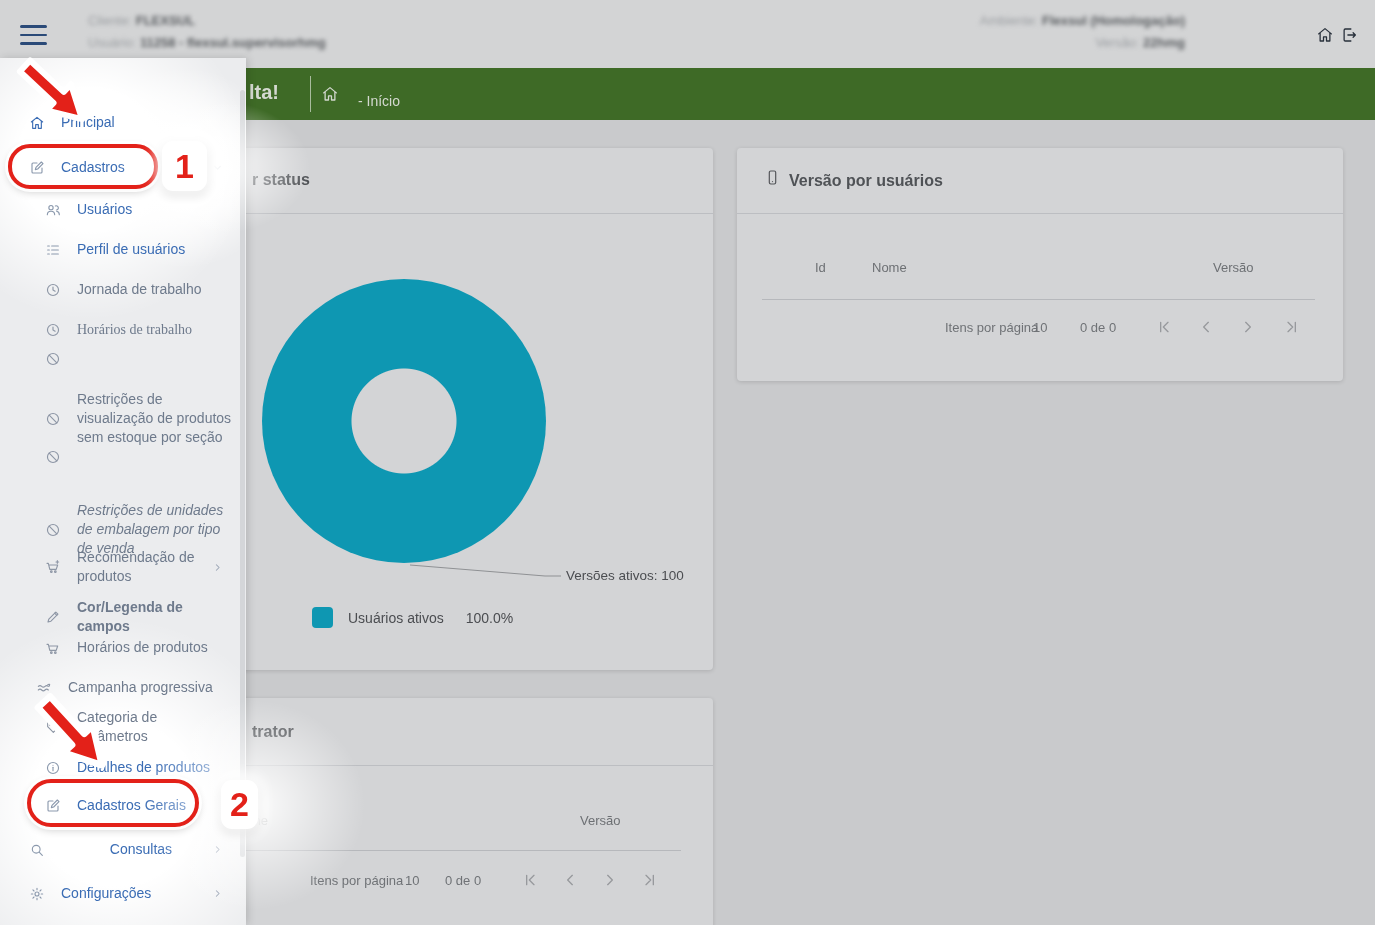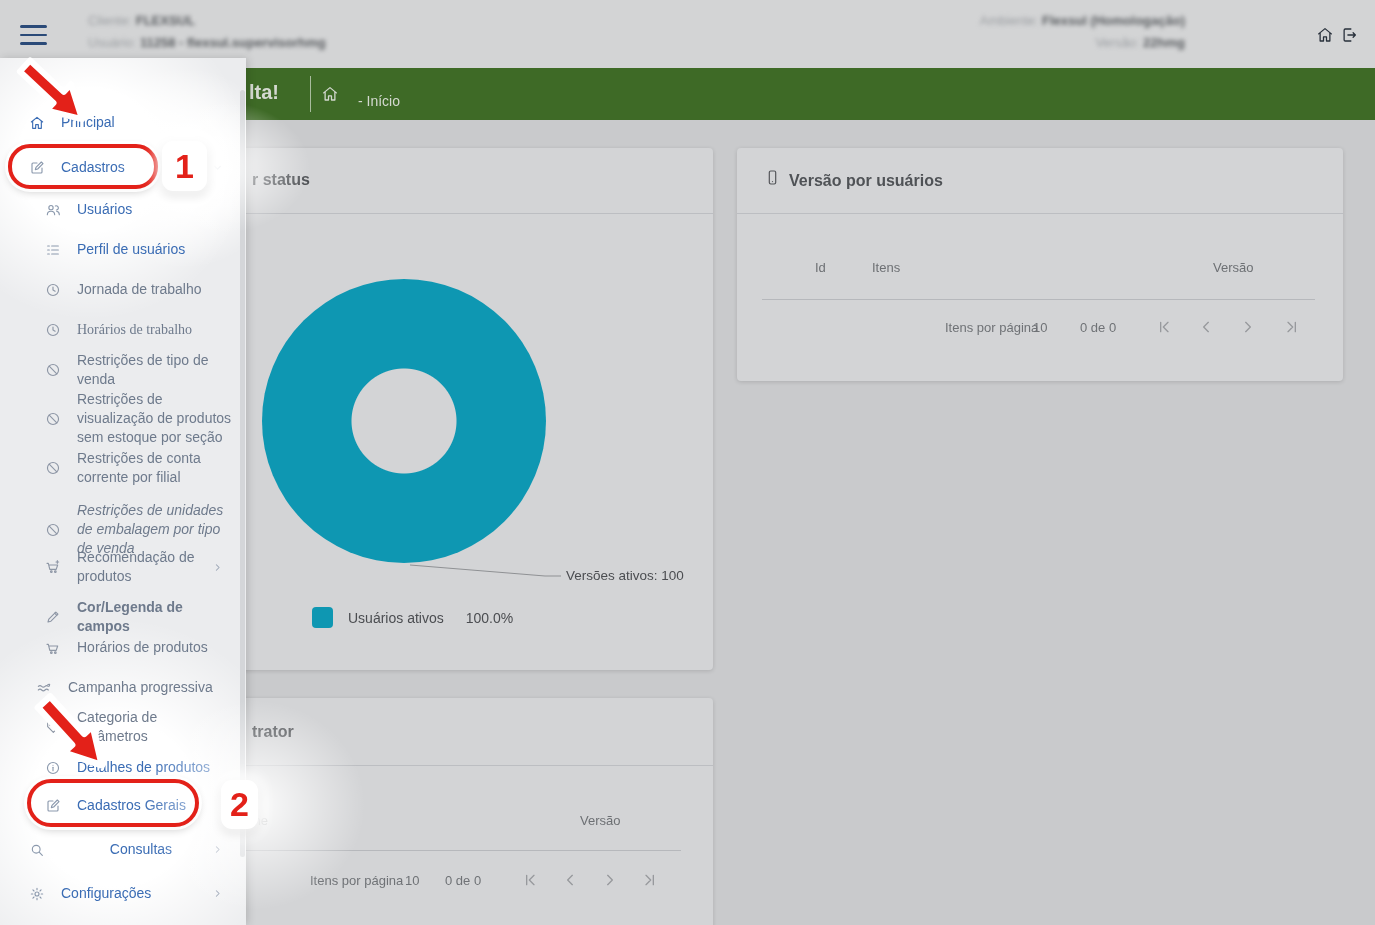--- a/index.html
+++ b/index.html
@@ -164,21 +164,21 @@
 <section class="card card-versions" data-name="card-versions-by-users">
   <span class="phone-ic" data-name="phone-icon">
     <svg viewBox="0 0 24 24" fill="none" stroke="currentColor" stroke-width="1.7" stroke-linecap="round" stroke-linejoin="round">
         <rect x="7.5" y="2.8" width="9" height="18.4" rx="2"></rect>
         <path d="M12 17.8h.01"></path>
       </svg>
   </span>
   <div class="card-title" data-name="card-title-versions-by-users">Versão por usuários</div>
   <div class="card-sep" data-name="divider"></div>
   <span class="col-head" style="left:78px; top:112px;" data-name="column-header-id">Id</span>
-  <span class="col-head" style="left:135px; top:112px;" data-name="column-header-nome">Itens</span>
+  <span class="col-head" style="left:135px; top:112px;" data-name="column-header-nome">Nome</span>
   <span class="col-head" style="left:476px; top:112px;" data-name="column-header-versao">Versão</span>
   <div class="tbl-sep" data-name="table-divider"></div>
   <span class="pg-text" style="left:208px; top:172px;" data-name="items-per-page-label">Itens por página</span>
   <span class="pg-text" style="left:296px; top:172px;" data-name="page-size-select">10</span>
   <span class="pg-text" style="left:343px; top:172px;" data-name="page-range-label">0 de 0</span>
   <button class="pg-btn" style="left:415px; top:167px;" data-name="first-page-button">
     <svg viewBox="0 0 24 24" fill="none" stroke="currentColor" stroke-width="2" stroke-linecap="round" stroke-linejoin="round">
         <path d="M7 5v14M18 5l-7 7 7 7"></path>
       </svg>
   </button>
@@ -297,22 +297,20 @@
     <span class="si-label" data-name="sidebar-item-label">Horários de trabalho</span>
 
   </div>
       <div class="side-item indent1 tone-dim" data-name="sidebar-item-restricoes-de-tipo-de-venda" style="top: 293px;">
     <span class="si-icon" data-name="ban-icon">
           <svg viewBox="0 0 24 24" fill="none" stroke="currentColor" stroke-width="1.7" stroke-linecap="round" stroke-linejoin="round">
             <circle cx="12" cy="12" r="8.3"></circle>
             <path d="M6.3 6.3l11.4 11.4"></path>
           </svg>
         </span>
-    <span class="si-label" data-name="sidebar-item-label">Restrições de tipo de
-venda</span>
 
   </div>
       <div class="side-item indent1 tone-dim" data-name="sidebar-item-restricoes-de-visualizacao" style="top: 332px;">
     <span class="si-icon" data-name="ban-icon">
           <svg viewBox="0 0 24 24" fill="none" stroke="currentColor" stroke-width="1.7" stroke-linecap="round" stroke-linejoin="round">
             <circle cx="12" cy="12" r="8.3"></circle>
             <path d="M6.3 6.3l11.4 11.4"></path>
           </svg>
         </span>
     <span class="si-label" data-name="sidebar-item-label">Restrições de
@@ -320,22 +318,20 @@
 sem estoque por seção</span>
 
   </div>
       <div class="side-item indent1 tone-dim" data-name="sidebar-item-restricoes-de-conta-corrente" style="top: 391px;">
     <span class="si-icon" data-name="ban-icon">
           <svg viewBox="0 0 24 24" fill="none" stroke="currentColor" stroke-width="1.7" stroke-linecap="round" stroke-linejoin="round">
             <circle cx="12" cy="12" r="8.3"></circle>
             <path d="M6.3 6.3l11.4 11.4"></path>
           </svg>
         </span>
-    <span class="si-label" data-name="sidebar-item-label">Restrições de conta
-corrente por filial</span>
 
   </div>
       <div class="side-item indent1 tone-dim" data-name="sidebar-item-restricoes-de-unidades" style="top: 443px; font-style: italic;">
     <span class="si-icon" data-name="ban-icon">
           <svg viewBox="0 0 24 24" fill="none" stroke="currentColor" stroke-width="1.7" stroke-linecap="round" stroke-linejoin="round">
             <circle cx="12" cy="12" r="8.3"></circle>
             <path d="M6.3 6.3l11.4 11.4"></path>
           </svg>
         </span>
     <span class="si-label" data-name="sidebar-item-label">Restrições de unidades

